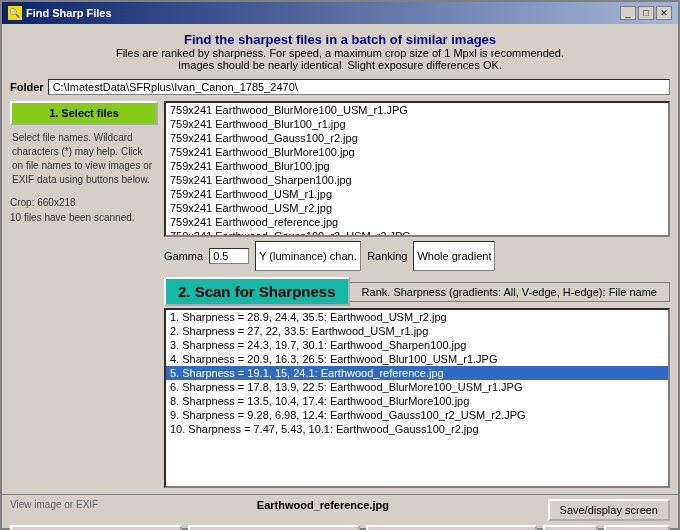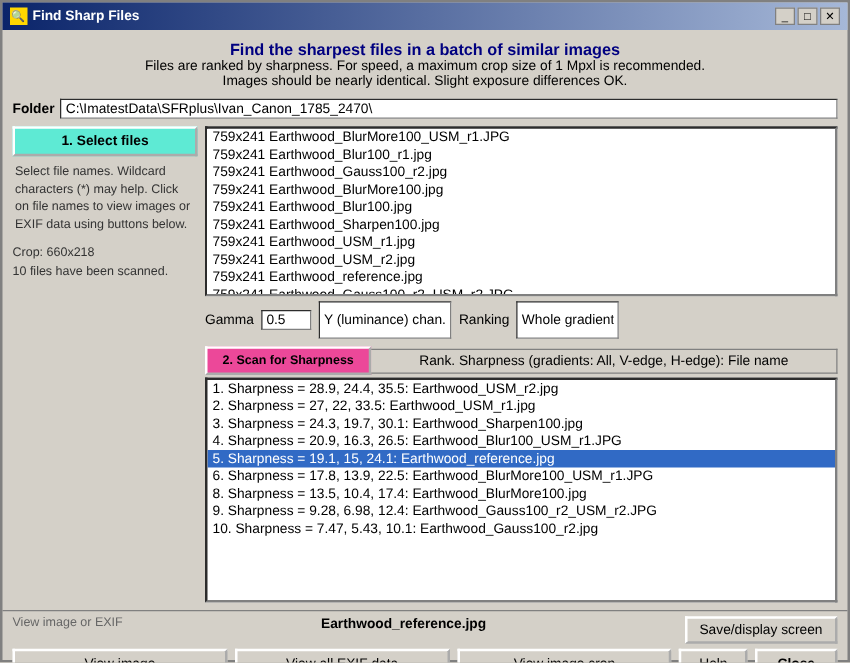--- a/index.html
+++ b/index.html
@@ -123,21 +123,21 @@
 
     .left-panel {
       width: 148px;
       display: flex;
       flex-direction: column;
       gap: 4px;
       flex-shrink: 0;
     }
 
     .btn-select {
-      background: #5eead4;
+      background: #84cc16;
       border: 2px outset #fff;
       padding: 4px 8px;
       font-weight: bold;
       font-size: 11px;
       cursor: pointer;
       text-align: center;
     }
 
     .select-info {
       font-size: 10px;
@@ -228,25 +228,25 @@
     }
 
     .scan-header {
       display: flex;
       align-items: center;
       gap: 0;
       margin-bottom: 2px;
     }
 
     .btn-scan {
-      background: #ec4899;
+      background: #14b8a6;
       border: 2px outset #fff;
       padding: 4px 12px;
       font-weight: bold;
-      font-size: 10px;
+      font-size: 15px;
       cursor: pointer;
       white-space: nowrap;
       flex-shrink: 0;
     }
 
     .scan-desc {
       background: #d4d0c8;
       border: 1px solid #808080;
       border-left: none;
       padding: 3px 8px;

